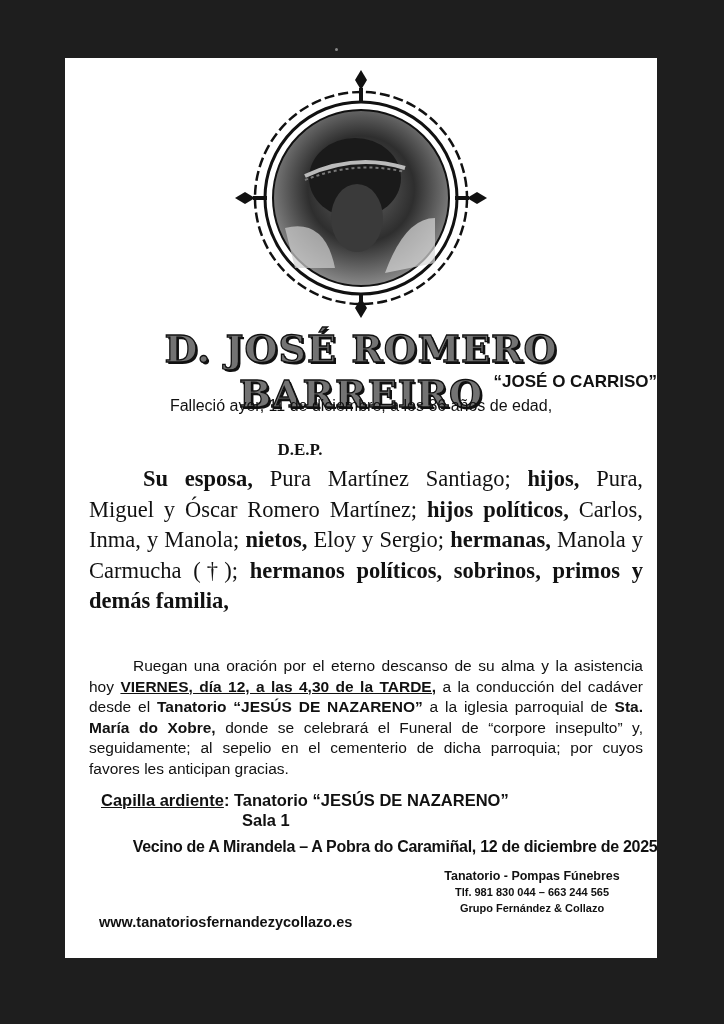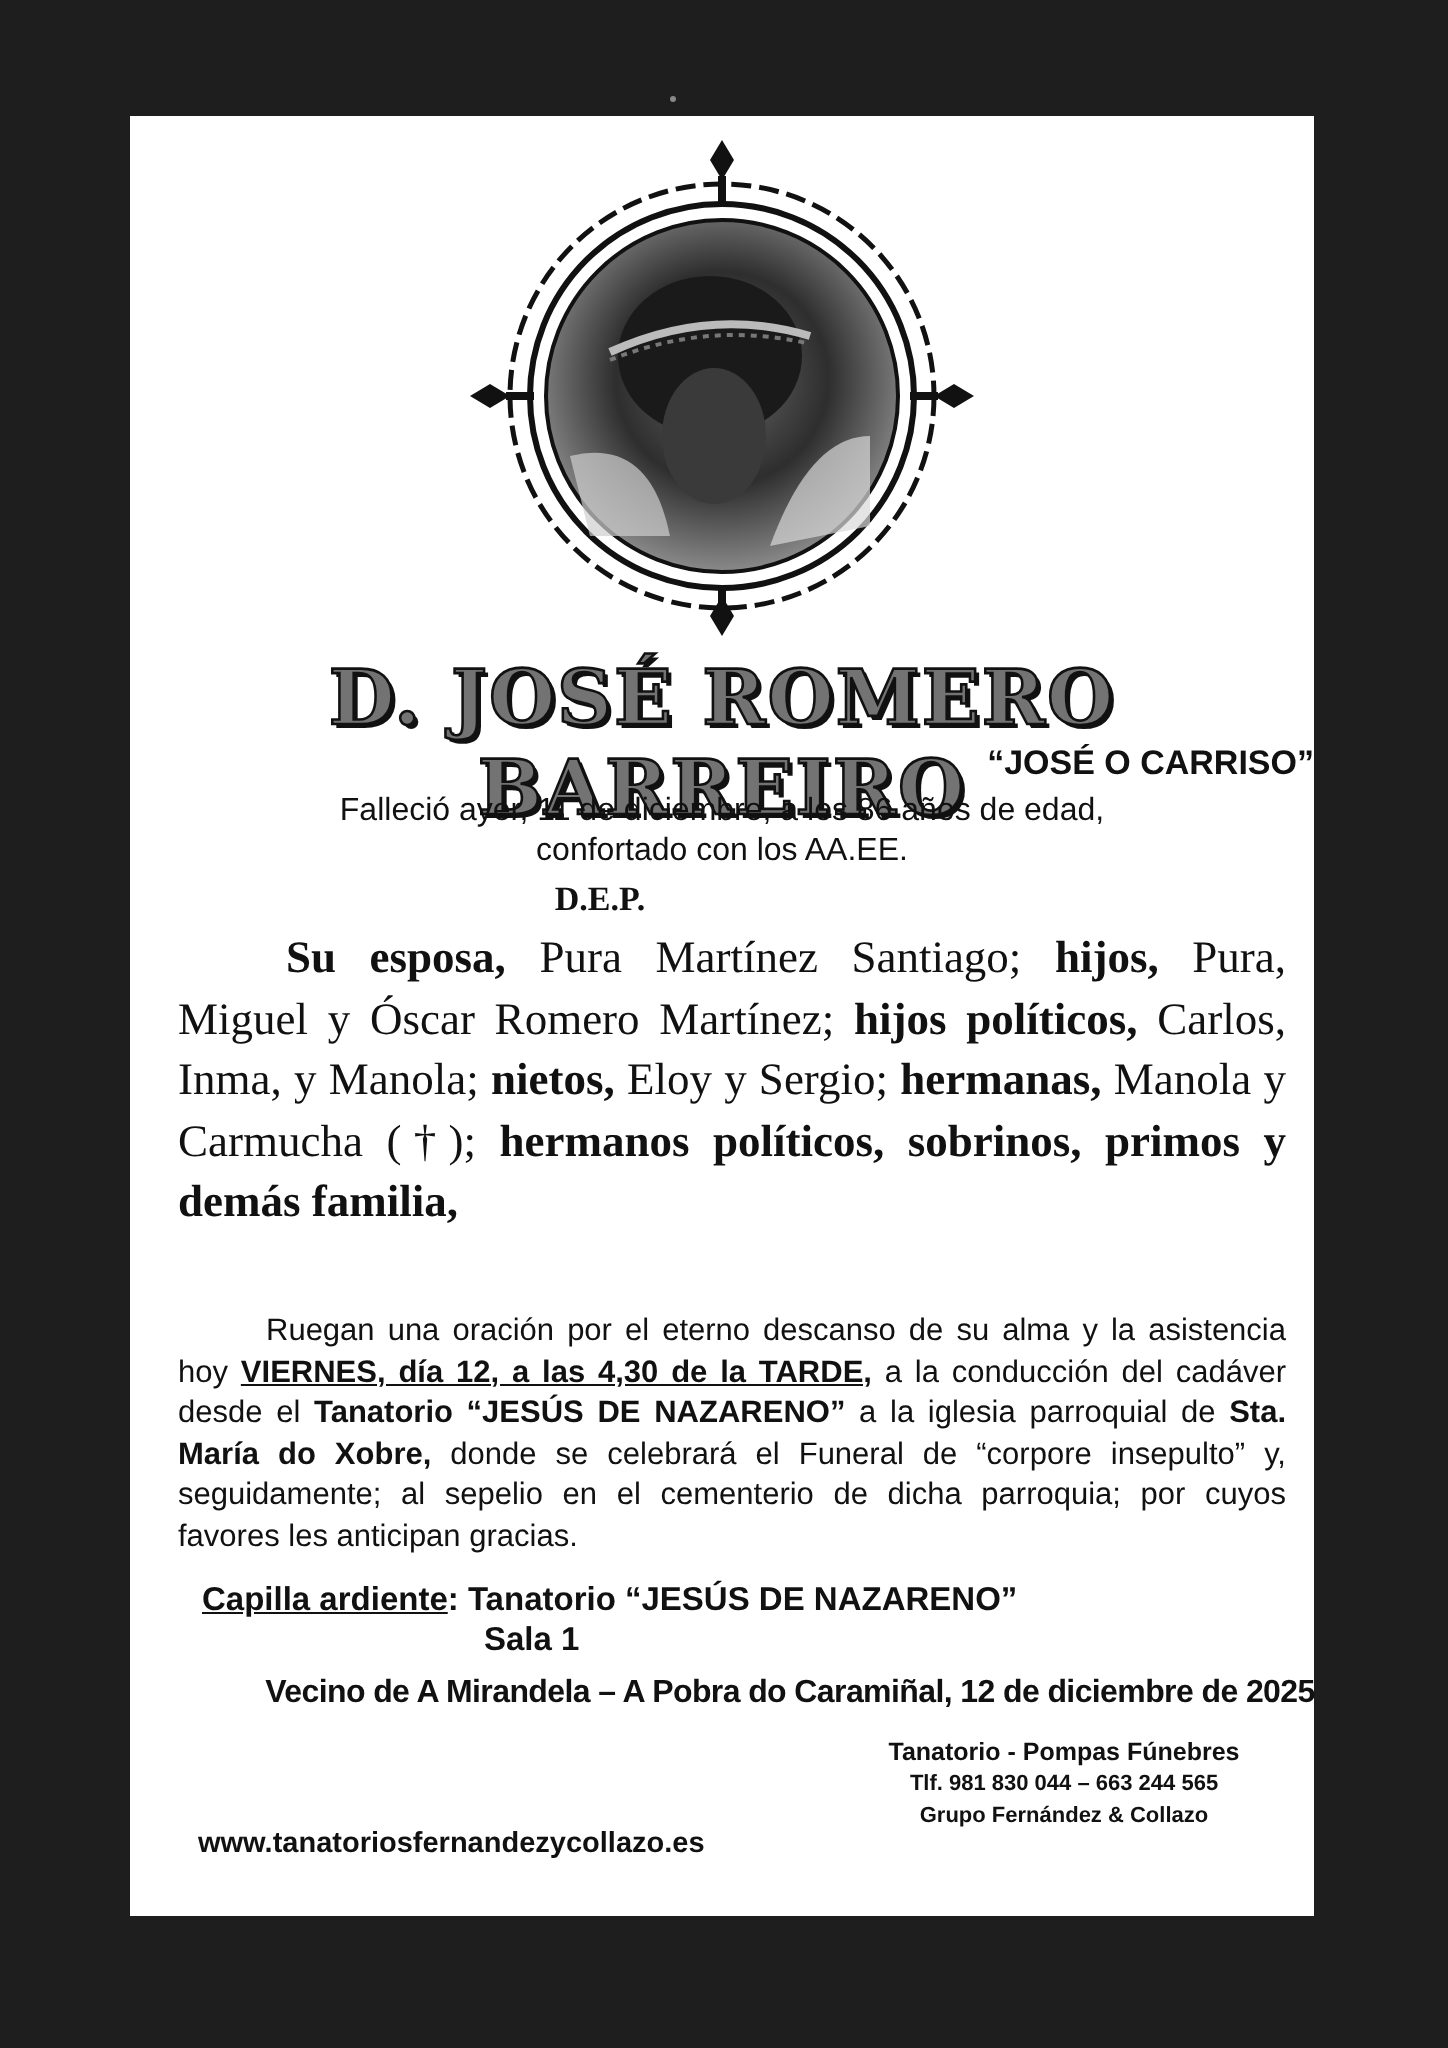--- a/index.html
+++ b/index.html
@@ -62,21 +62,20 @@
       <rect x="18" y="128" width="14" height="4"></rect>
       <path d="M252 130 l-10 -6 -10 6 10 6 z"></path>
       <rect x="220" y="128" width="14" height="4"></rect>
     </g>
   </svg>
 
   <div class="title">D. JOSÉ ROMERO BARREIRO</div>
   <div class="nick">“JOSÉ O CARRISO”</div>
   <div class="died">
     <div>Falleció ayer, 11 de diciembre, a los 86 años de edad,</div>
-    <div>confortado con los AA.EE.</div>
   </div>
   <div class="dep">D.E.P.</div>
 
   <div class="family"><b>Su esposa,</b><span> Pura Martínez Santiago; </span><b>hijos,</b><span> Pura, Miguel y Óscar Romero Martínez; </span><b>hijos políticos,</b><span> Carlos, Inma, y Manola; </span><b>nietos,</b><span> Eloy y Sergio; </span><b>hermanas,</b><span> Manola y Carmucha (†); </span><b>hermanos políticos, sobrinos, primos y demás familia,</b></div>
 
   <div class="prayer"><span>Ruegan una oración por el eterno descanso de su alma y la asistencia hoy </span><b><u>VIERNES, día 12, a las 4,30 de la TARDE,</u></b><span> a la conducción del cadáver desde el </span><b>Tanatorio “JESÚS DE NAZARENO”</b><span> a la iglesia parroquial de </span><b>Sta. María do Xobre,</b><span> donde se celebrará el Funeral de “corpore insepulto” y, seguidamente; al sepelio en el cementerio de dicha parroquia; por cuyos favores les anticipan gracias.</span></div>
 
   <div class="capilla"><span class="lbl">Capilla ardiente</span><span>: Tanatorio “JESÚS DE NAZARENO”</span></div>
   <div class="sala">Sala 1</div>
 

